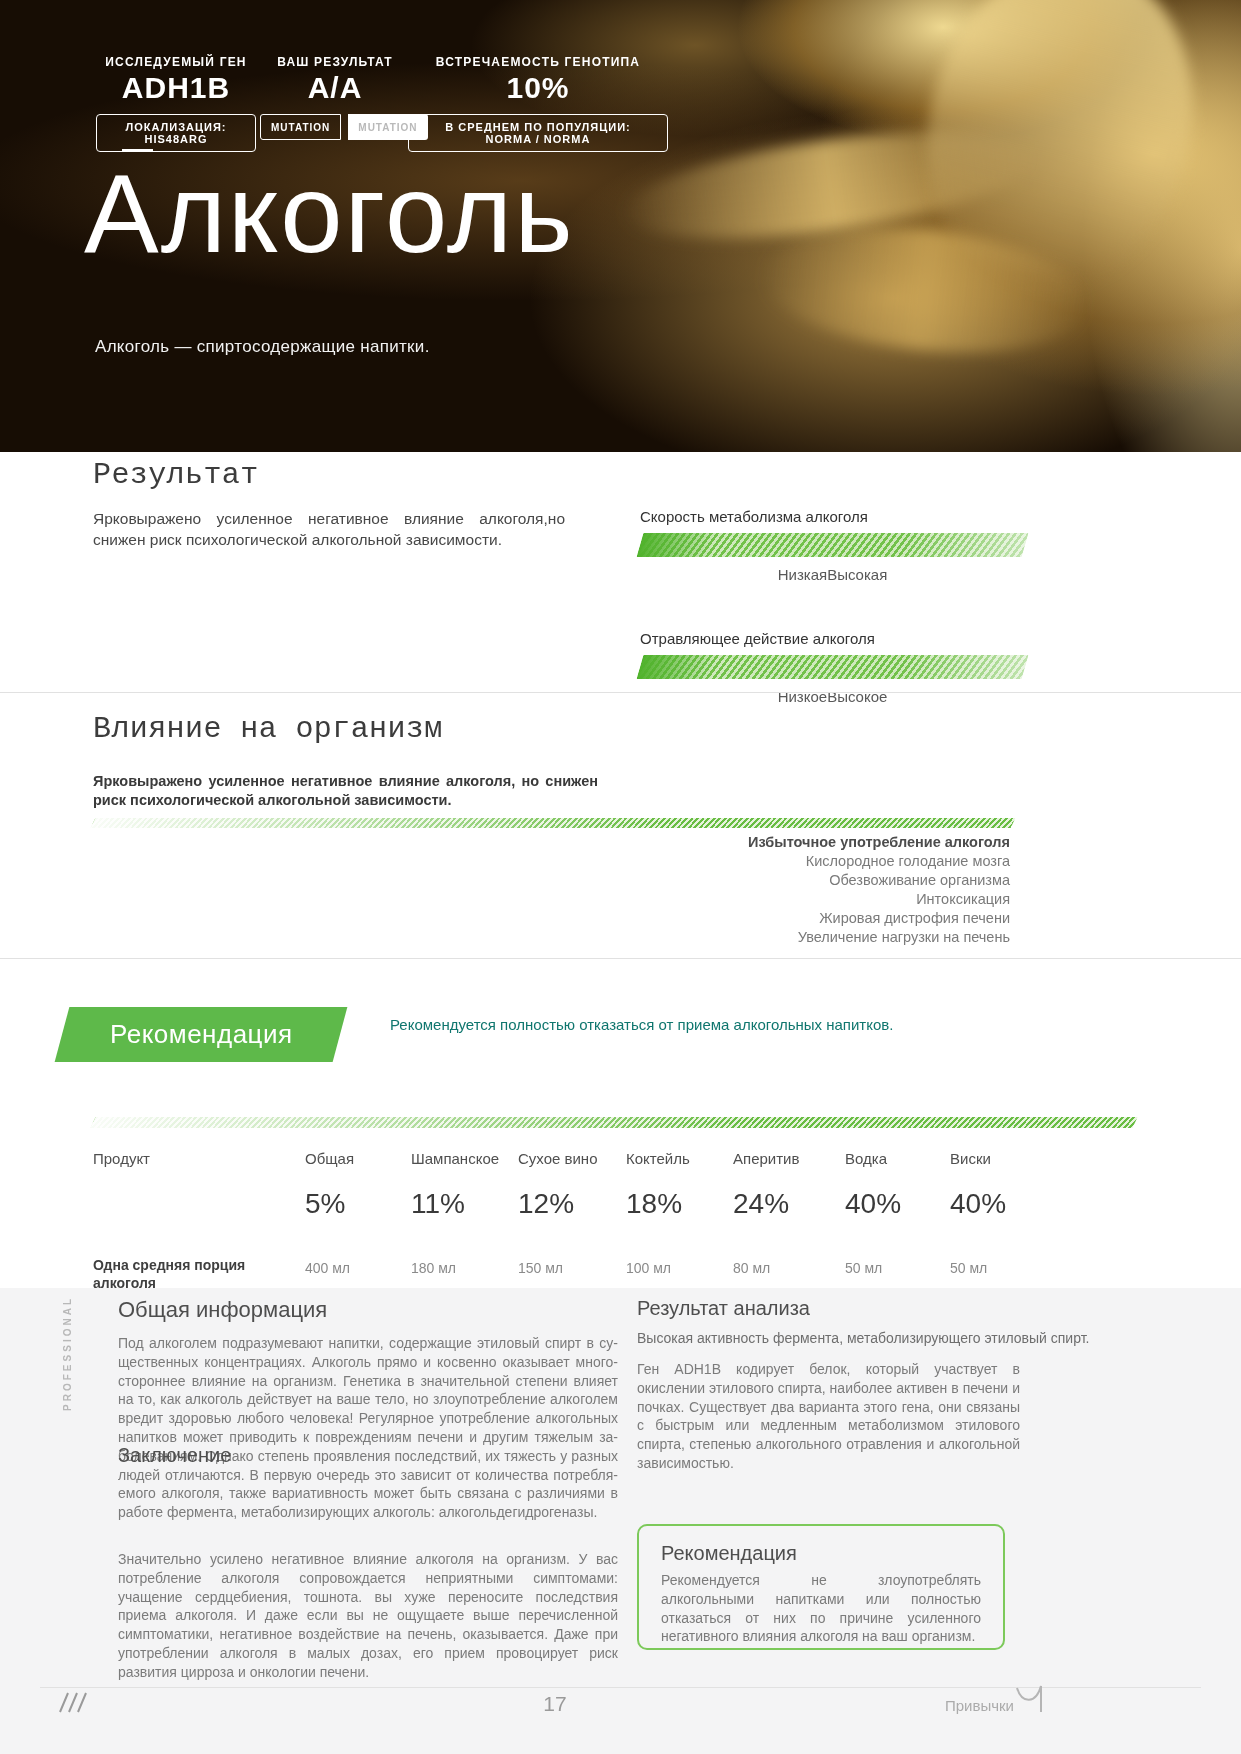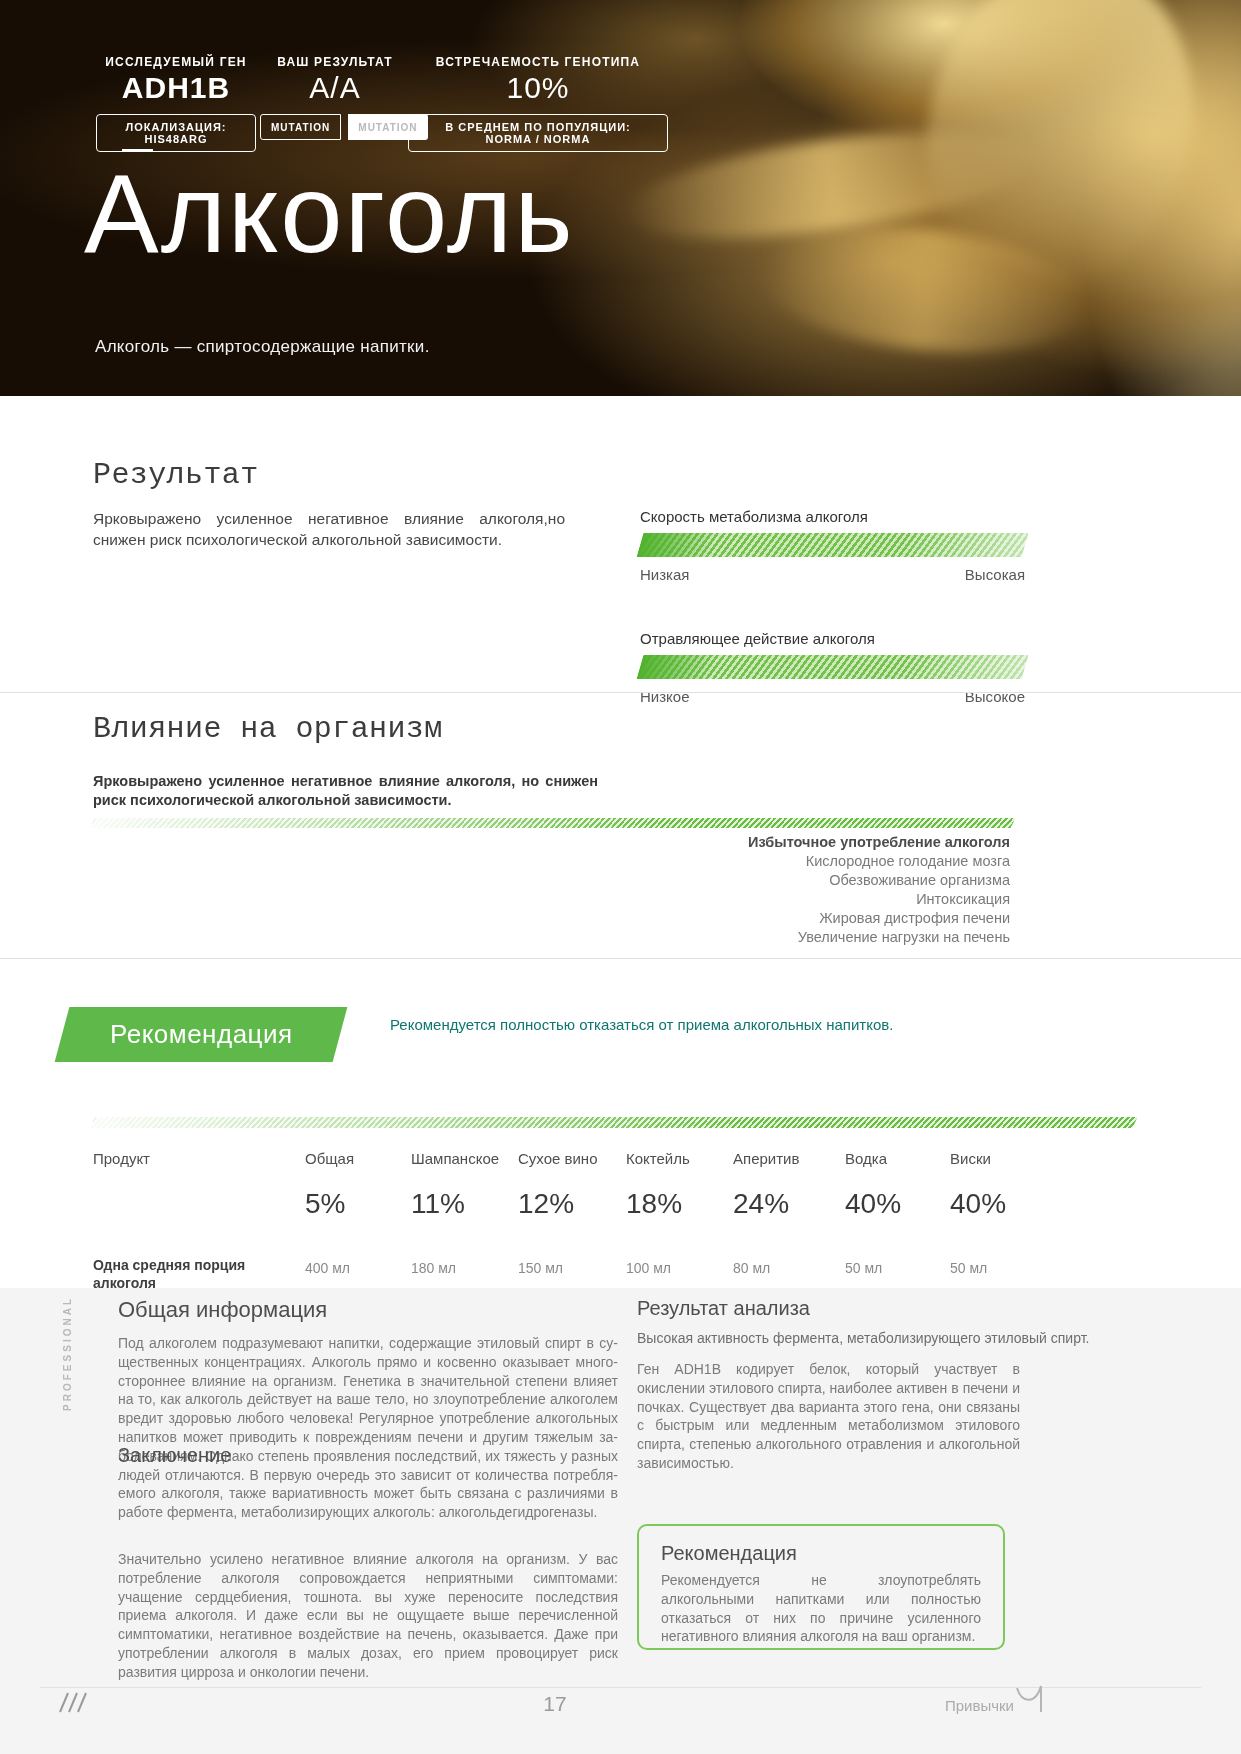--- a/index.html
+++ b/index.html
@@ -4,41 +4,41 @@
 <style>
   * { margin:0; padding:0; box-sizing:border-box; }
   html,body { background:#e8e8e8; }
   .page {
     position:relative; width:1241px; height:1754px; margin:0 auto;
     background:#ffffff; overflow:hidden;
     font-family:"Liberation Sans", sans-serif; color:#3d3d3d;
   }
   
   .hero{
-    position:absolute; left:0; top:0; width:1241px; height:396px; overflow:hidden;
+    position:absolute; left:0; top:0; width:1241px; height:452px; overflow:hidden;
     background:
       radial-gradient(ellipse 270px 150px at 76% 6%, rgba(248,226,152,.95), rgba(205,155,62,.45) 55%, rgba(0,0,0,0) 76%),
       radial-gradient(ellipse 430px 310px at 93% 34%, rgba(243,208,122,.9), rgba(175,124,42,.38) 55%, rgba(0,0,0,0) 78%),
       radial-gradient(ellipse 520px 270px at 72% 66%, rgba(219,174,88,.72), rgba(0,0,0,0) 70%),
       radial-gradient(ellipse 740px 160px at 42% 40%, rgba(152,107,46,.5), rgba(0,0,0,0) 75%),
       radial-gradient(ellipse 320px 130px at 56% 10%, rgba(196,154,72,.5), rgba(0,0,0,0) 70%),
       radial-gradient(ellipse 220px 420px at 100% 55%, rgba(252,230,160,.85), rgba(0,0,0,0) 72%),
       #170d04;
   }
   .blob{ position:absolute; filter:blur(7px); border-radius:50%; }
   .blob1{ left:620px; top:140px; width:420px; height:90px; transform:rotate(-8deg);
           background:linear-gradient(90deg, rgba(0,0,0,0), rgba(240,205,120,.75), rgba(0,0,0,0)); }
   .blob2{ left:930px; top:-40px; width:260px; height:330px; transform:rotate(14deg);
           background:linear-gradient(180deg, rgba(250,225,150,.8), rgba(120,80,25,.2)); }
   .blob3{ left:760px; top:230px; width:330px; height:120px; transform:rotate(6deg);
           background:linear-gradient(90deg, rgba(0,0,0,0), rgba(228,188,100,.6), rgba(0,0,0,0)); }
   .geneinfo{ position:absolute; top:55px; color:#fff; text-align:center; }
   .gi-label{ font-size:12px; letter-spacing:1.2px; font-weight:bold; }
   .gi-value{ font-size:30px; margin-top:2px; font-weight:bold; letter-spacing:1px; }
-  .gi-value.light{ font-weight:normal; }
+  .gi-value.light{ font-weight:bold; }
   .gi-badge{
     margin-top:9px; display:inline-block; border:1px solid #fff; border-radius:4px;
     font-size:11px; letter-spacing:1px; padding:6px 14px; font-weight:bold; color:#fff;
   }
   .g1{ left:96px;  width:160px; }
   .g2{ left:260px; width:150px; }
   .g3{ left:408px; width:260px; }
   .mutbadge{ margin-top:9px; display:inline-flex; height:26px;gap:7px; }
   .mutbadge .m-left{
     border:1px solid #fff; border-radius:3px 0 0 3px; color:#fff; font-size:10px; letter-spacing:1px;
@@ -63,21 +63,21 @@
   .scalebox{ position:absolute; left:640px; width:385px; }
   .scale-label{ font-size:15px; color:#333; }
   .scale-bar{
     margin-top:8px; height:24px; transform:skewX(-16deg); border-radius:1px;
     background-color:#cfe9bd;
     background-image:
       linear-gradient(to right, rgba(255,255,255,0) 68%, rgba(255,255,255,.55) 100%),
       linear-gradient(to right, #50b22c 0px, rgba(80,178,44,0) 75px),
       repeating-linear-gradient(115deg, #72c14a 0 3px, #cfe9bd 3px 6px);
   }
-  .scale-ends{ display:flex; justify-content:space-between; margin-top:9px;
+  .scale-ends{ display:flex; justify-content:center; margin-top:9px;
                font-size:15px; color:#585858; }
   .sb1{ top:508px; } .sb2{ top:630px; }
   
   .rule{ position:absolute; left:0; width:1241px; border-top:1px solid #e1e1e1; }
   .hatch-thin{
     position:absolute; height:10px; transform:skewX(-25deg);
     background-image:
       linear-gradient(to right, rgba(255,255,255,.96), rgba(255,255,255,0) 62%),
       repeating-linear-gradient(115deg, #68bd43 0 2.5px, #e7f3dd 2.5px 5px);
   }

